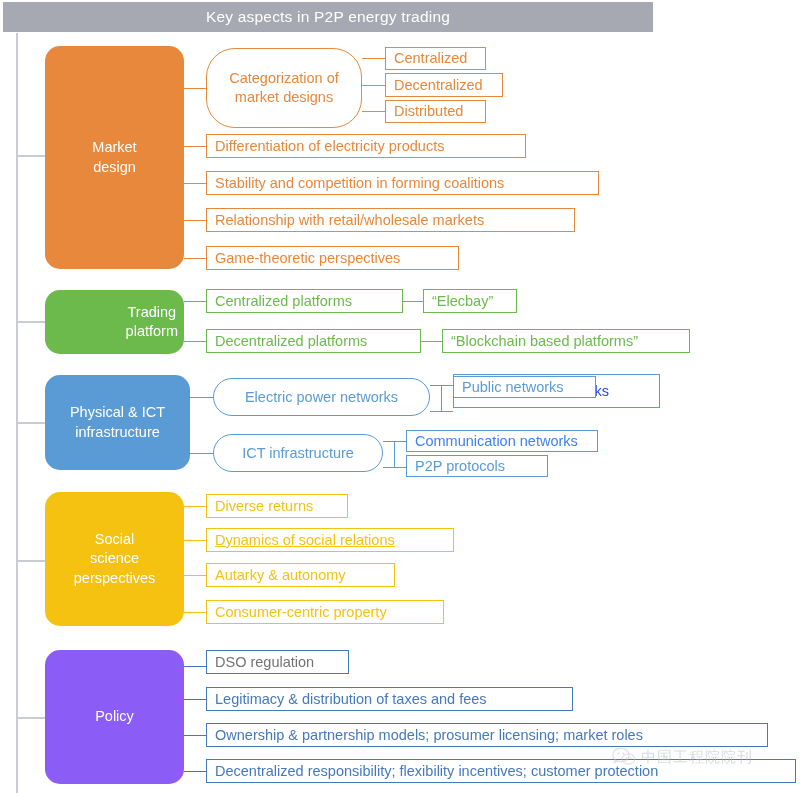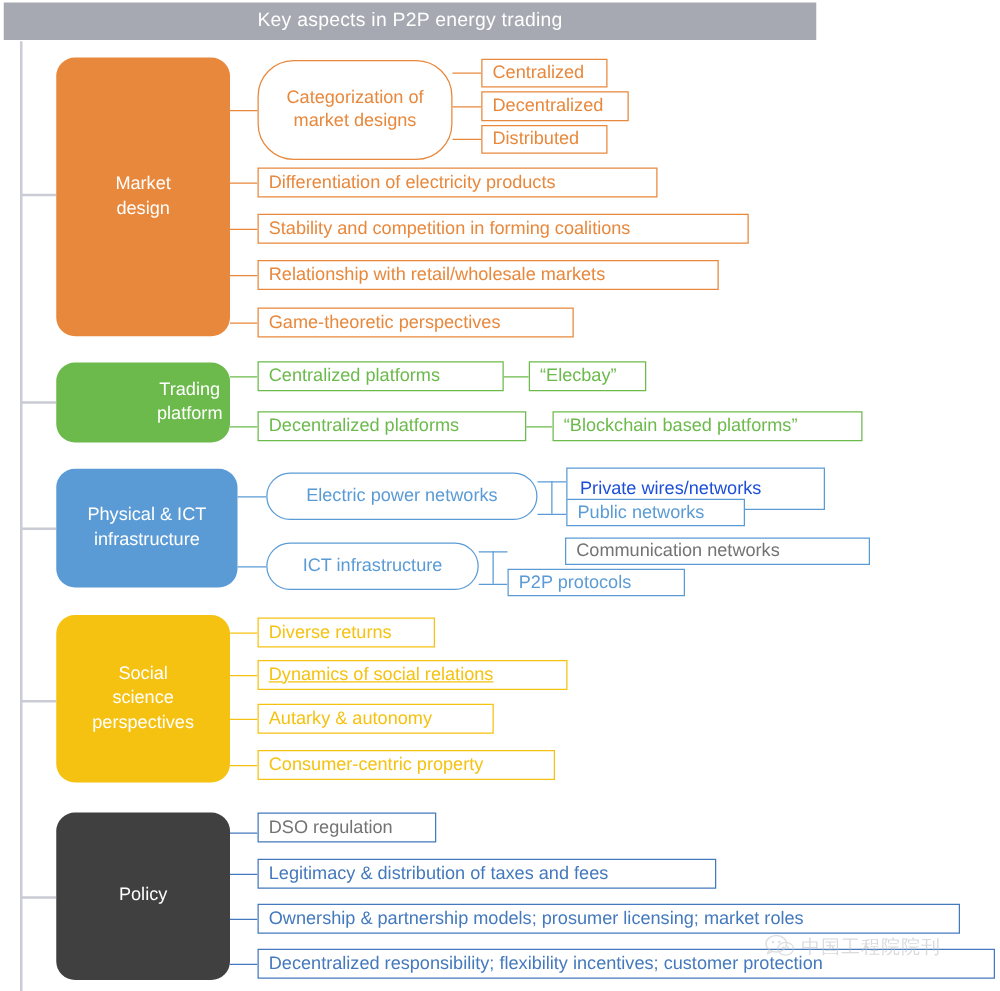--- a/index.html
+++ b/index.html
@@ -191,32 +191,32 @@
   <div class="node center" style="left:213px; top:378px; width:217px; height:38px; border-color:#5b9bd5; color:#5b9bd5;">
     <span>Electric power networks</span>
   </div>
   <div class="conn conn-v" style="left:441px; top:385px; height:26px; background:#5b9bd5;"></div>
   <div class="conn conn-h" style="left:430px; top:385px; width:23px; background:#5b9bd5;"></div>
   <div class="conn conn-h" style="left:430px; top:411px; width:23px; background:#5b9bd5;"></div>
 
   <div class="node" style="left:453px; top:374px; width:207px; height:34px; border-color:#5b9bd5; color:#1d4ed8;padding-left:10px;">
     <span>Private wires/networks</span>
   </div>
-  <div class="node" style="left:453px; top:399px; width:143px; height:22px; border-color:#5b9bd5; color:#5b9bd5;">
+  <div class="node" style="left:453px; top:376px; width:143px; height:22px; border-color:#5b9bd5; color:#5b9bd5;">
     <span>Public networks</span>
   </div>
 
   <div class="node center" style="left:213px; top:434px; width:170px; height:38px; border-color:#5b9bd5; color:#5b9bd5;">
     <span>ICT infrastructure</span>
   </div>
   <div class="conn conn-v" style="left:394px; top:441px; height:26px; background:#5b9bd5;"></div>
   <div class="conn conn-h" style="left:383px; top:441px; width:23px; background:#5b9bd5;"></div>
   <div class="conn conn-h" style="left:383px; top:467px; width:23px; background:#5b9bd5;"></div>
 
-  <div class="node" style="left:406px; top:430px; width:244px; height:22px; border-color:#5b9bd5; color:#737373;margin-left:46px;">
+  <div class="node" style="left:406px; top:430px; width:192px; height:22px; border-color:#5b9bd5; color:#3b82f6;">
     <span>Communication networks</span>
   </div>
   <div class="node" style="left:406px; top:455px; width:142px; height:22px; border-color:#5b9bd5; color:#5b9bd5;">
     <span>P2P protocols</span>
   </div>
 
   <div class="l1" style="left:45px; top:492px; width:139px; height:134px; background:#f5c211;">
     <span>
       <span>Social</span><br>
       <span>science</span><br>
@@ -235,21 +235,21 @@
   <div class="node" style="left:206px; top:528px; width:248px; height:24px; border-color:#f5c211; color:#f5c211;text-decoration:underline;">
     <span>Dynamics of social relations</span>
   </div>
   <div class="node" style="left:206px; top:563px; width:189px; height:24px; border-color:#f5c211; color:#f5c211;">
     <span>Autarky &amp; autonomy</span>
   </div>
   <div class="node" style="left:206px; top:600px; width:238px; height:24px; border-color:#f5c211; color:#f5c211;">
     <span>Consumer-centric property</span>
   </div>
 
-  <div class="l1" style="left:45px; top:650px; width:139px; height:134px; background:#404040;">
+  <div class="l1" style="left:45px; top:650px; width:139px; height:134px; background:#8b5cf6;">
     <span>Policy</span>
   </div>
 
   <div class="conn conn-h" style="left:184px; top:666px; width:22px; background:#4479bd;"></div>
   <div class="conn conn-h" style="left:184px; top:699px; width:22px; background:#4479bd;"></div>
   <div class="conn conn-h" style="left:184px; top:735px; width:22px; background:#4479bd;"></div>
   <div class="conn conn-h" style="left:184px; top:771px; width:22px; background:#4479bd;"></div>
 
   <div class="node" style="left:206px; top:650px; width:143px; height:24px; border-color:#4479bd; color:#737373;">
     <span>DSO regulation</span>

